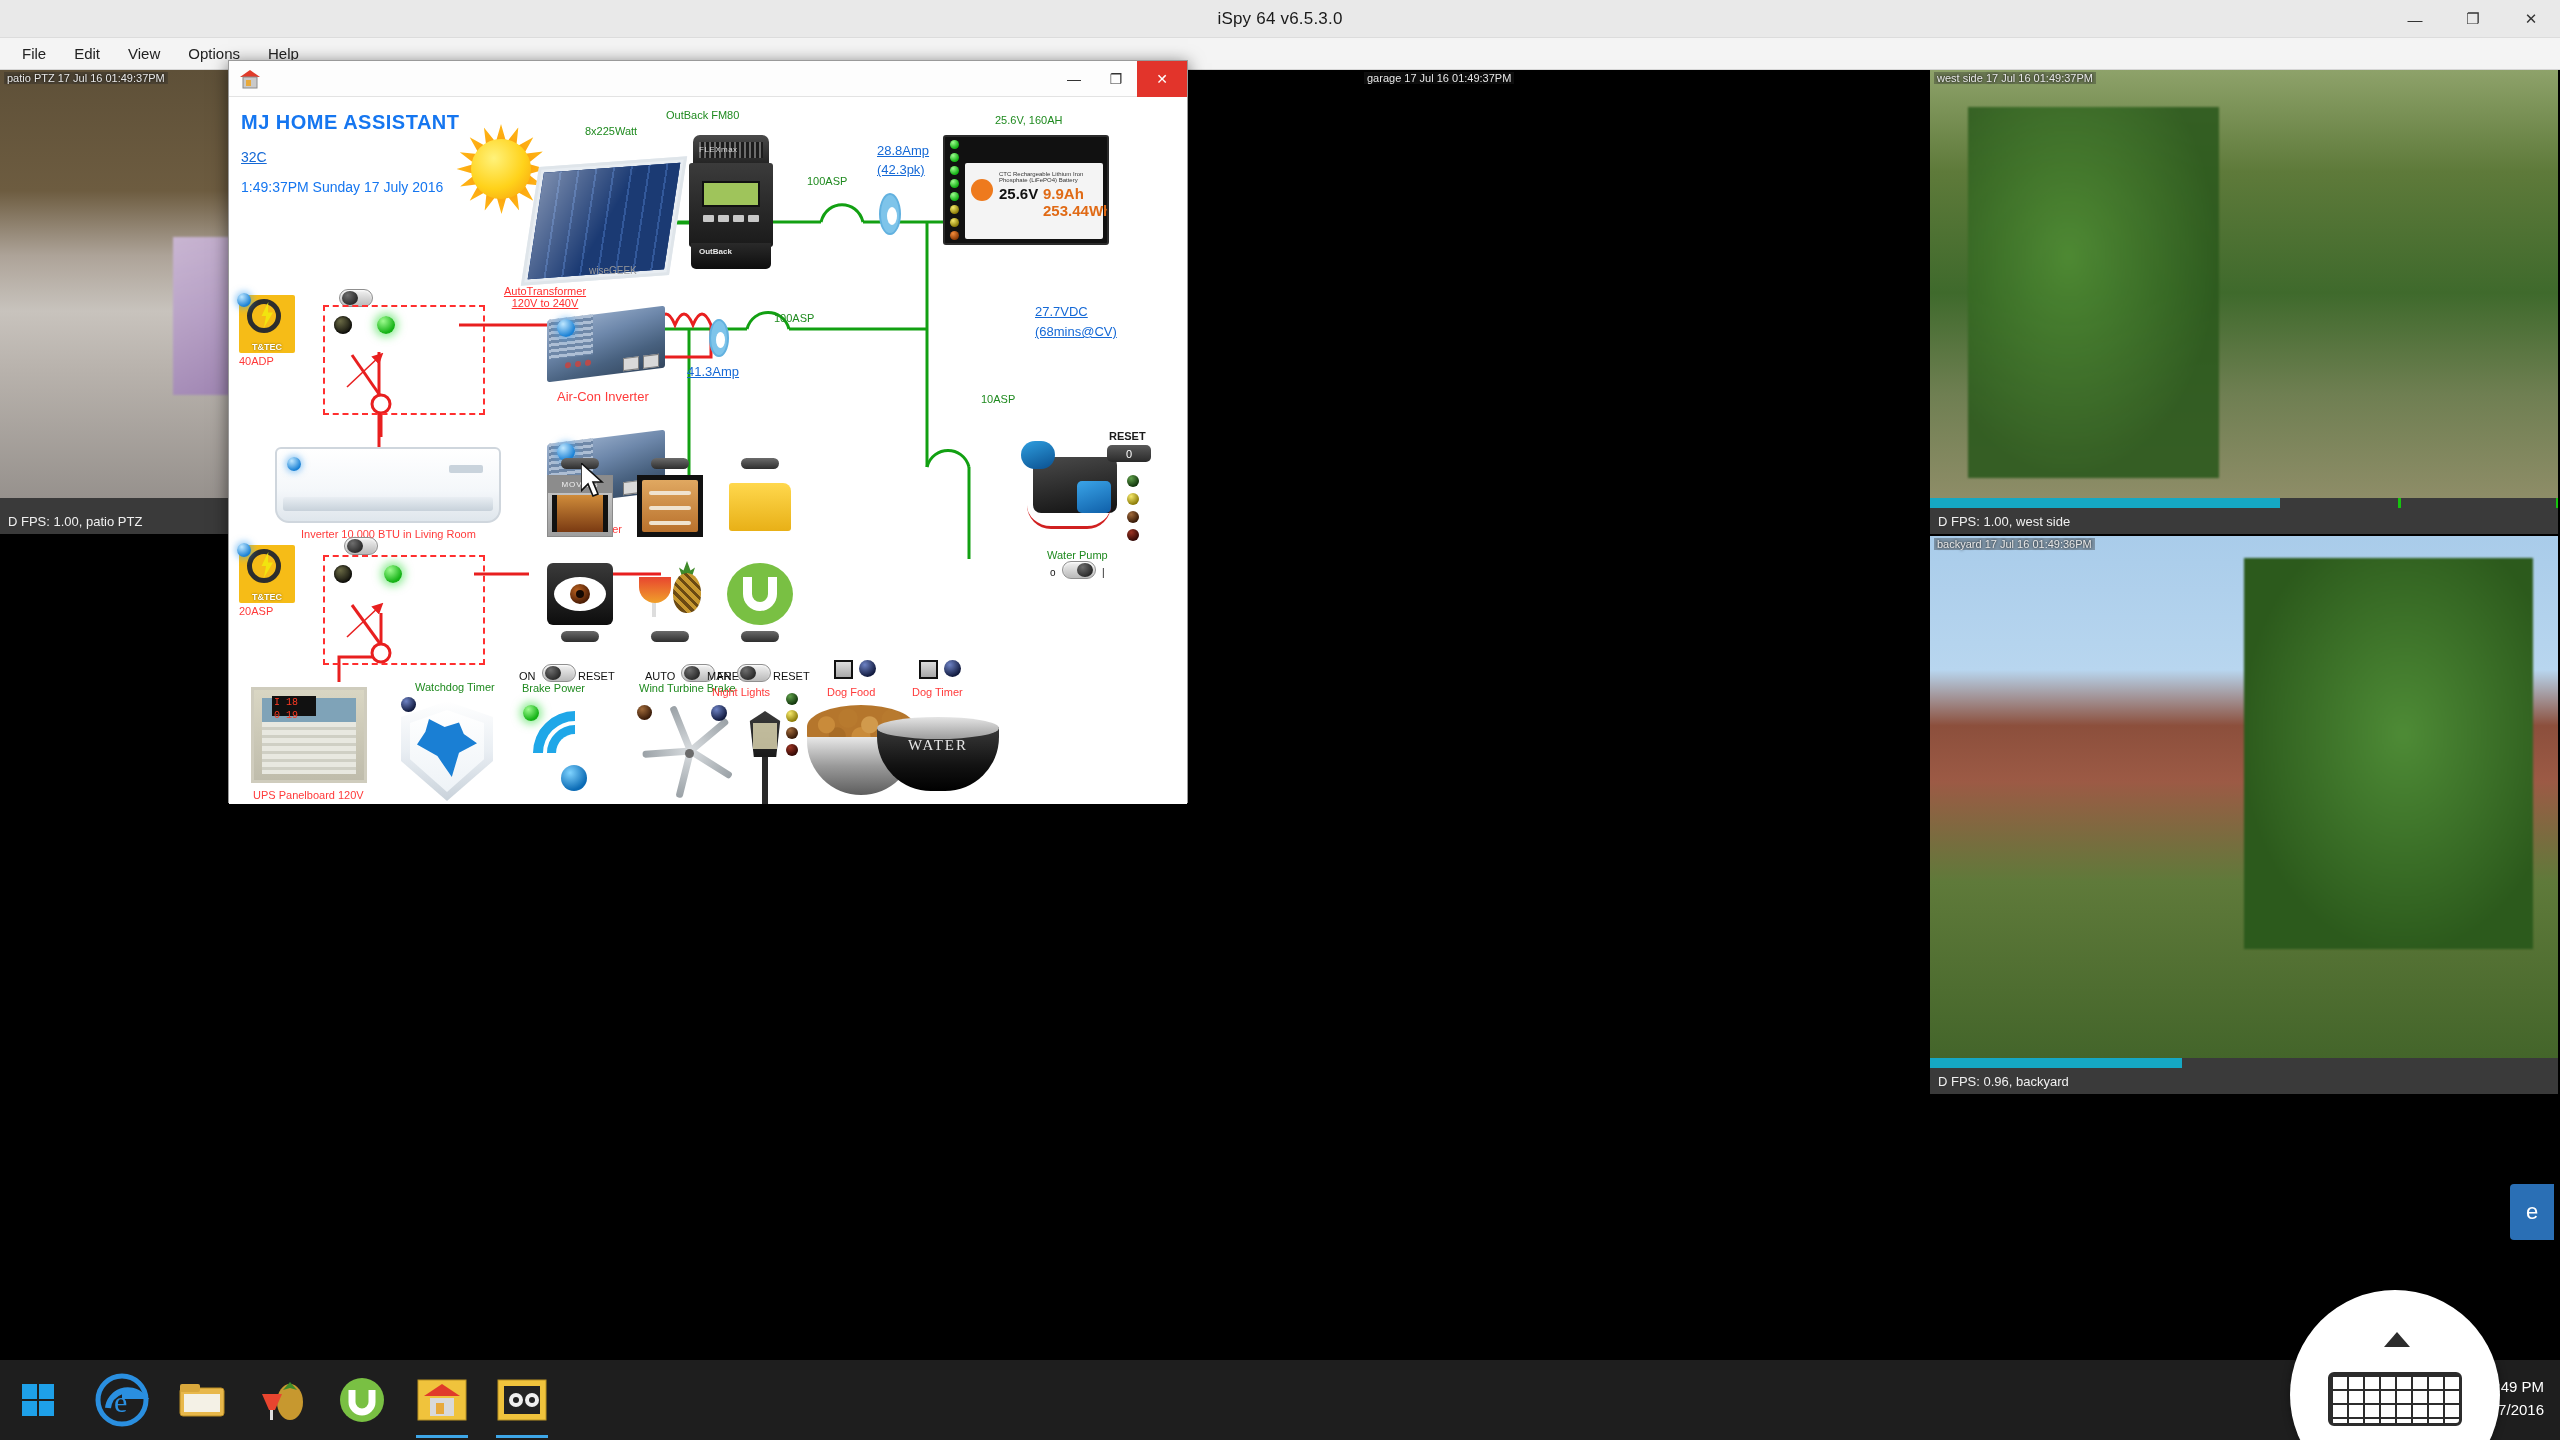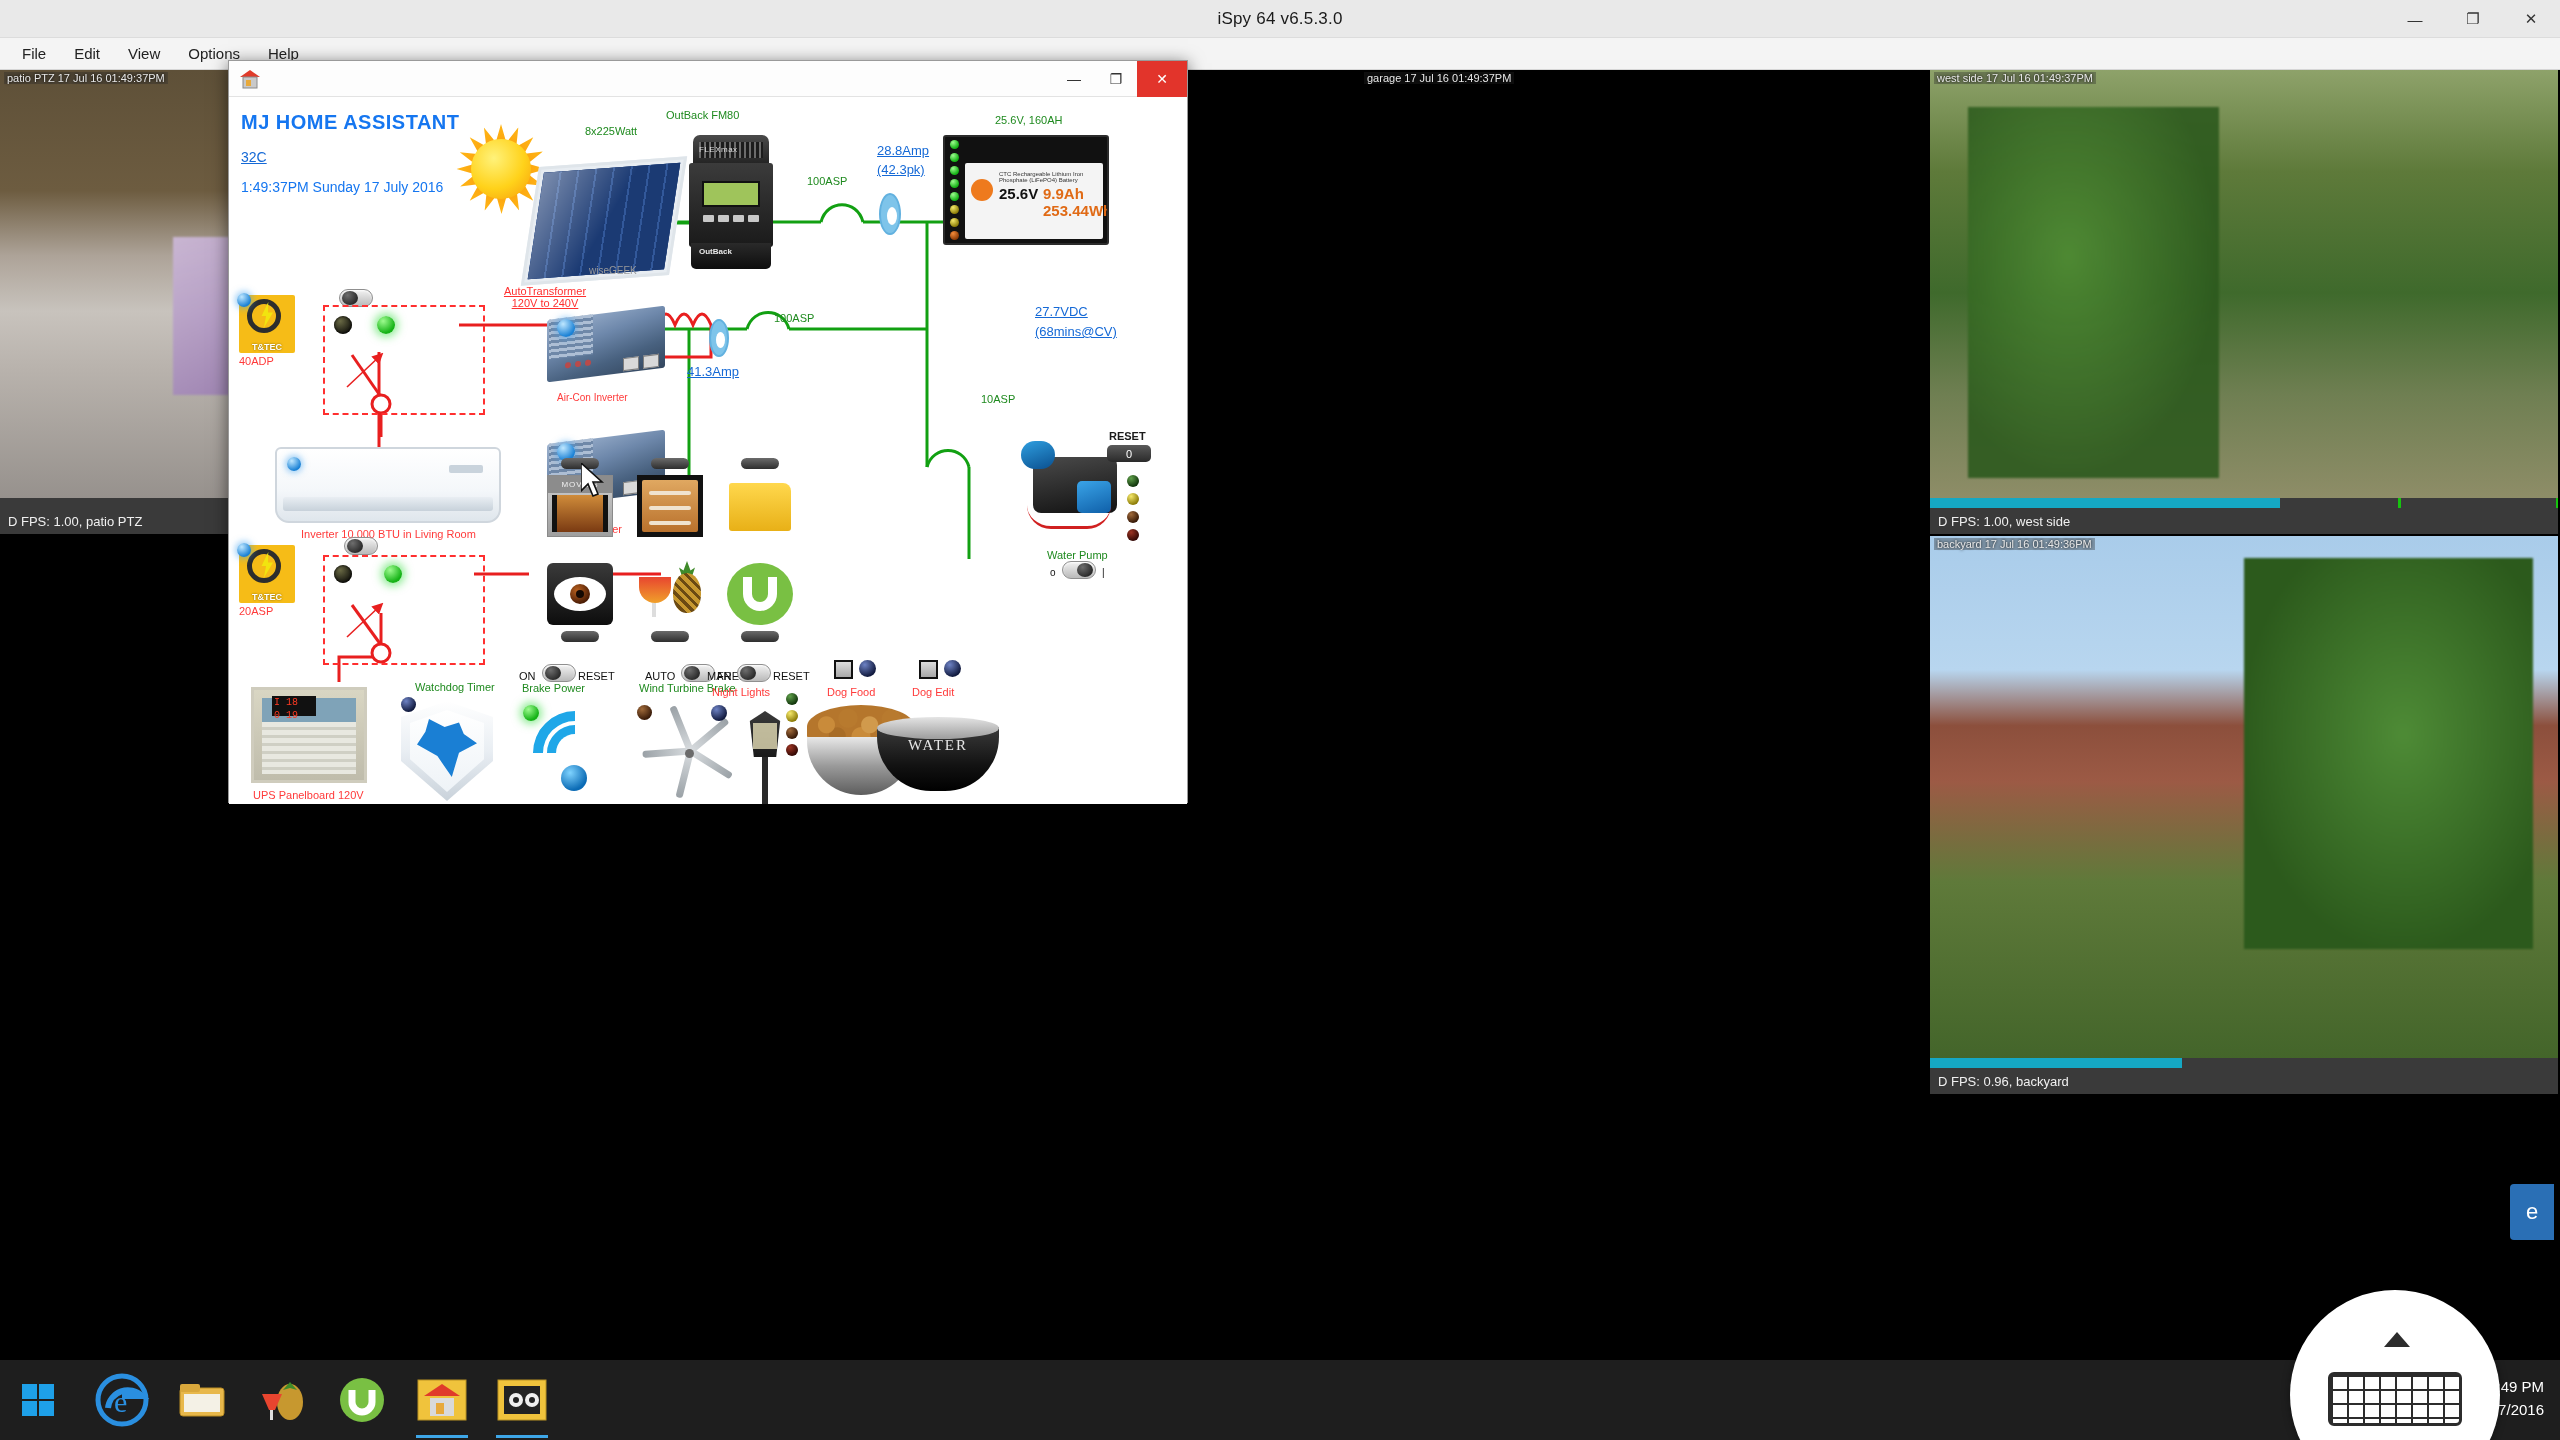--- a/index.html
+++ b/index.html
@@ -599,21 +599,21 @@
           <i></i>
           <i></i>
         </div>
       <div class="inv-socks">
           <i></i>
           <i></i>
         </div>
       <div class="lamp blue" style="left:10px; top:6px;"></div>
     </div>
     <div class="lbl" style="left:328px; top:290px;">
-      <span style="color:#ff3a3a; font-size:10px;">Air-Con Inverter</span>
+      <span style="color:#ff3a3a; font-size:13px;">Air-Con Inverter</span>
     </div>
 
     <div class="lbl grn" style="left:545px; top:215px;">100ASP</div>
     <div style="position:absolute; left:480px; top:222px; width:20px; height:38px; border-radius:50%;
                 background:#7ec4ea; border:2px solid #62b1df;">
       <div style="position:absolute; left:5px; top:11px; width:9px; height:16px; border-radius:50%; background:#fff;"></div>
     </div>
     <div class="lbl blue-link" style="left:458px; top:268px;">41.3Amp</div>
 
     <div class="aircon" style="left:46px; top:350px;">
@@ -802,21 +802,21 @@
       <div class="lamp yellow" style="position:relative; width:12px; height:12px;"></div>
       <div class="lamp brown" style="position:relative; width:12px; height:12px;"></div>
       <div class="lamp dkred" style="position:relative; width:12px; height:12px;"></div>
     </div>
     <div class="kibble" style="left:578px; top:608px;"></div>
     <div class="bowl" style="left:578px; top:640px;"></div>
 
     <div style="position:absolute; left:690px; top:563px; width:19px; height:19px;
                 background:linear-gradient(180deg,#dcdcdc,#a8a8a8); border:2px solid #111;"></div>
     <div class="lamp navy" style="left:715px; top:563px; width:17px; height:17px;"></div>
-    <div class="lbl red" style="left:683px; top:589px;">Dog Edit</div>
+    <div class="lbl red" style="left:683px; top:589px;">Dog Timer</div>
     <div class="bowl dark" style="left:648px; top:630px; width:122px; height:64px;">
       <div class="word">WATER</div>
     </div>
     <div style="position:absolute; left:648px; top:620px; width:122px; height:22px; border-radius:50%;
                 background:linear-gradient(180deg,#e4e4e4,#9d9d9d);"></div>
 
   </div>
 </div>
 
 <div id="taskbar">

